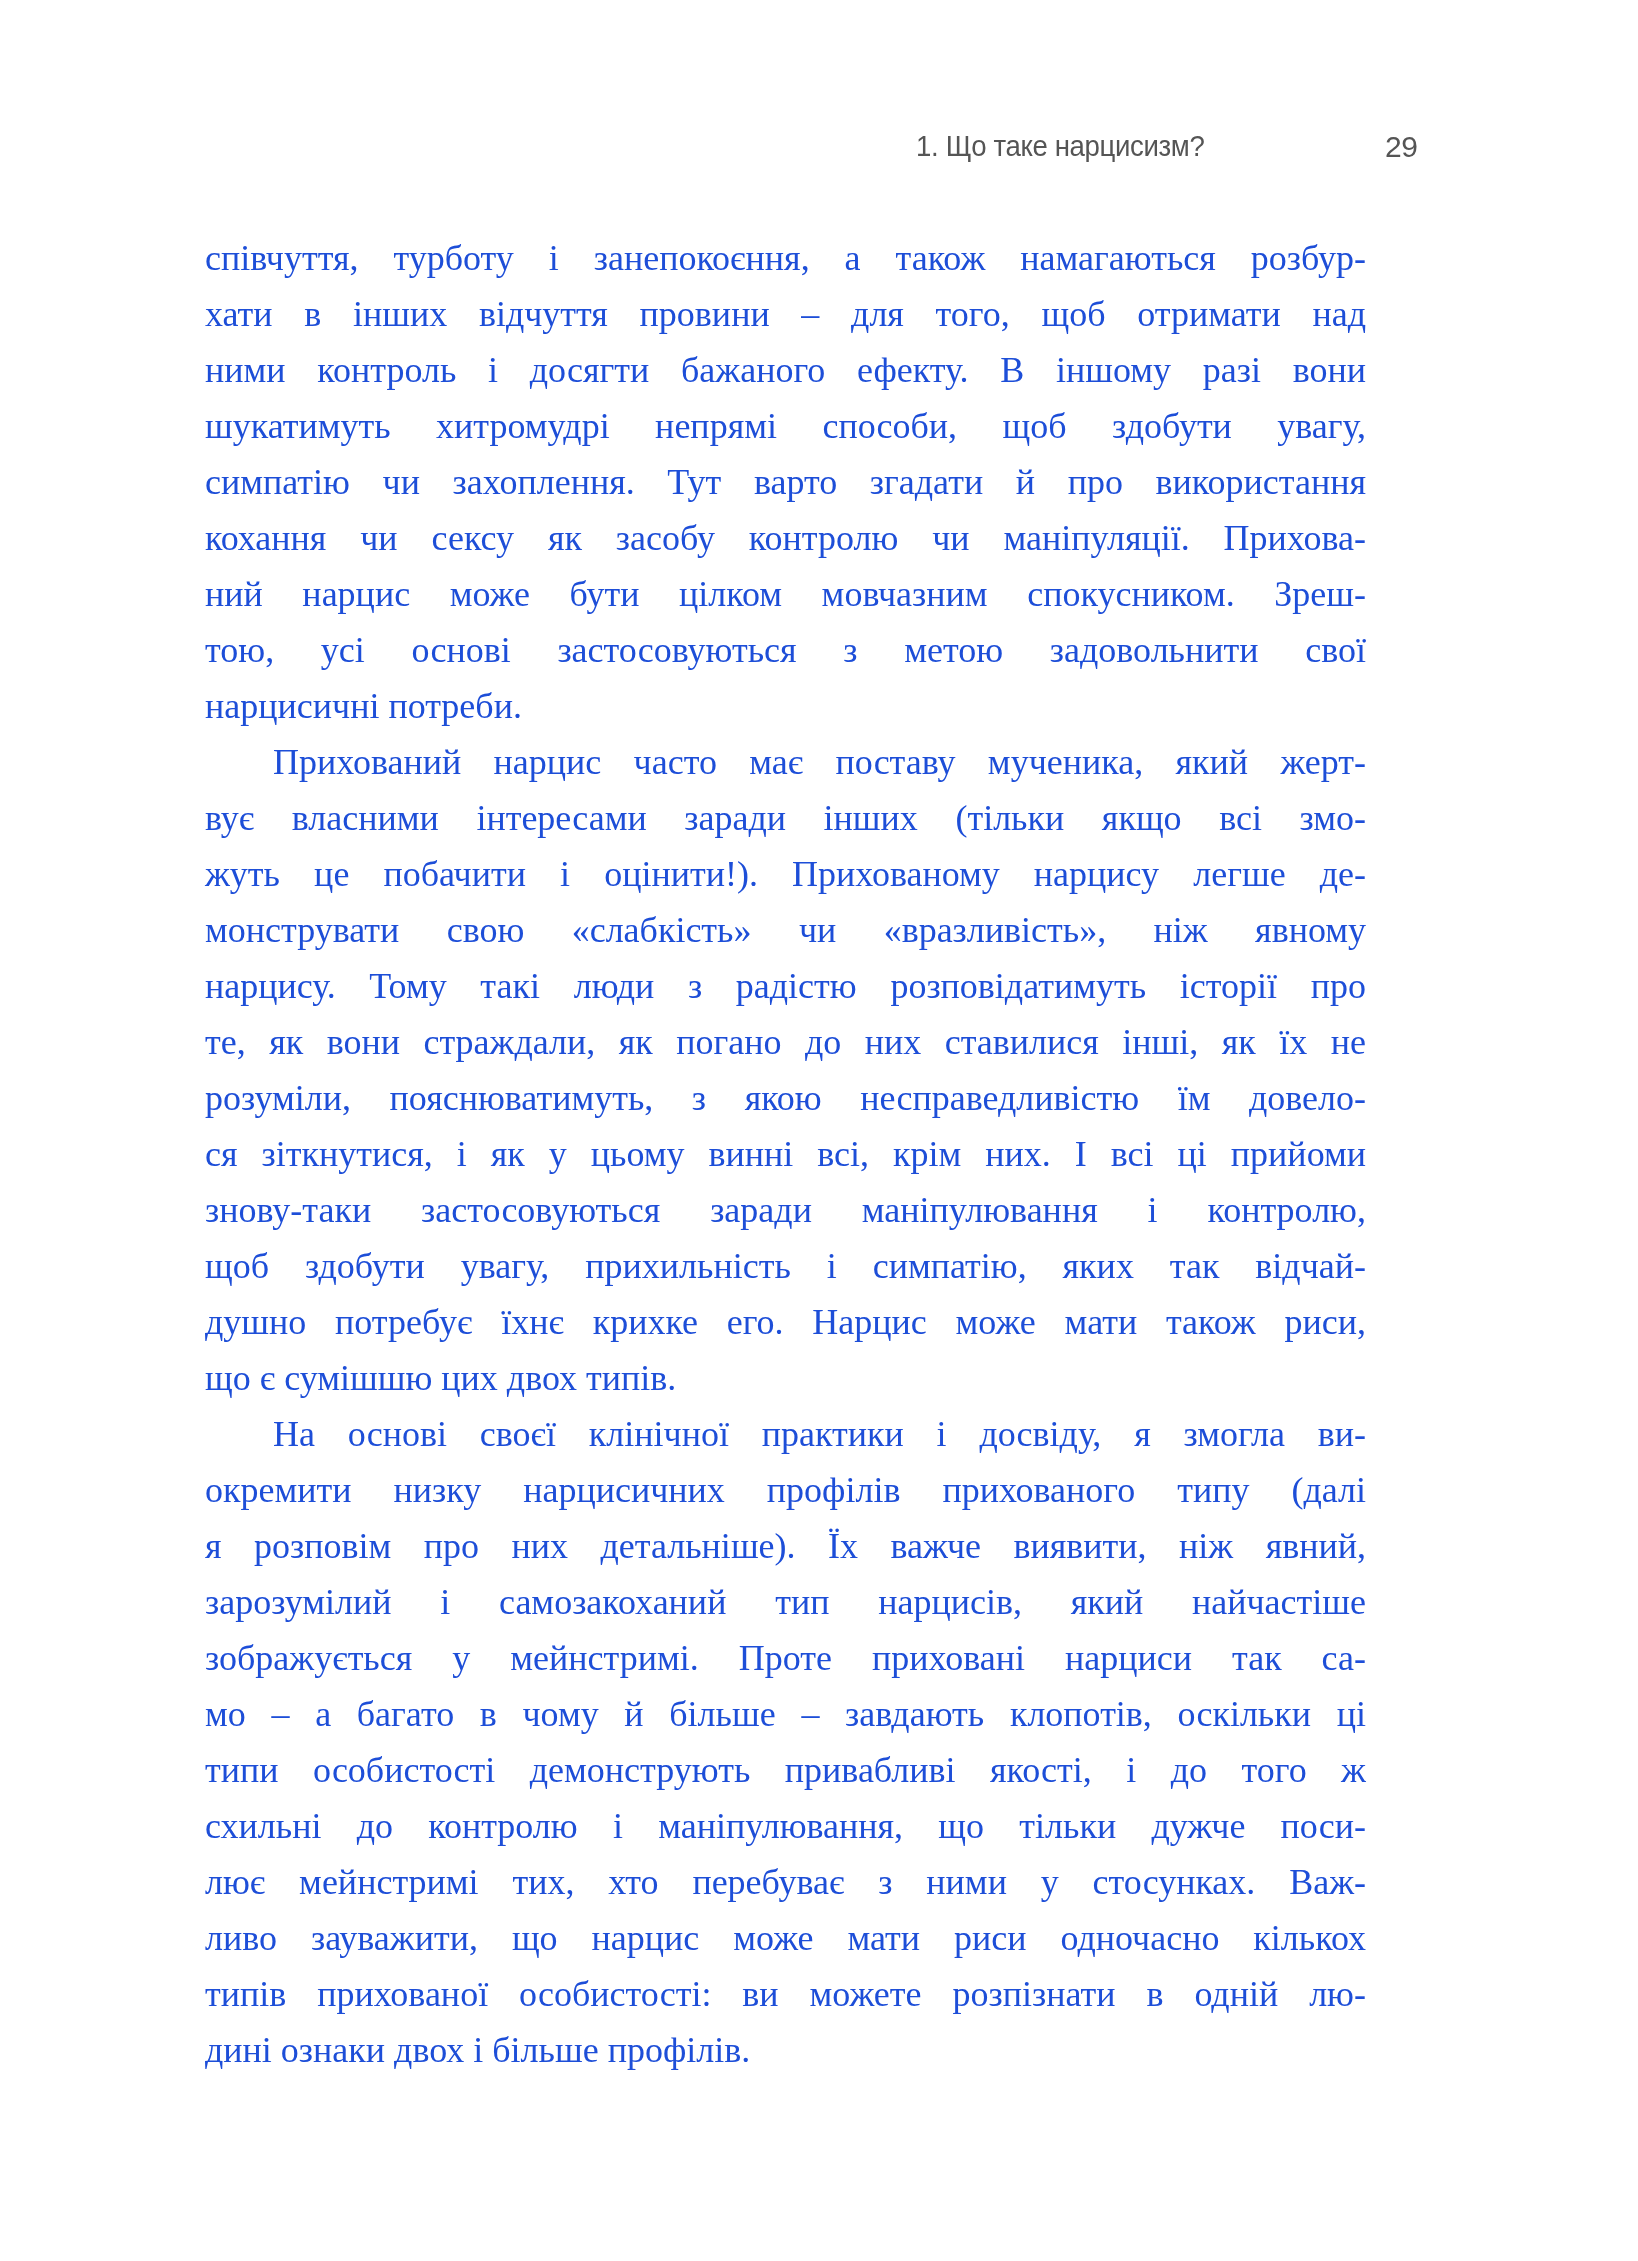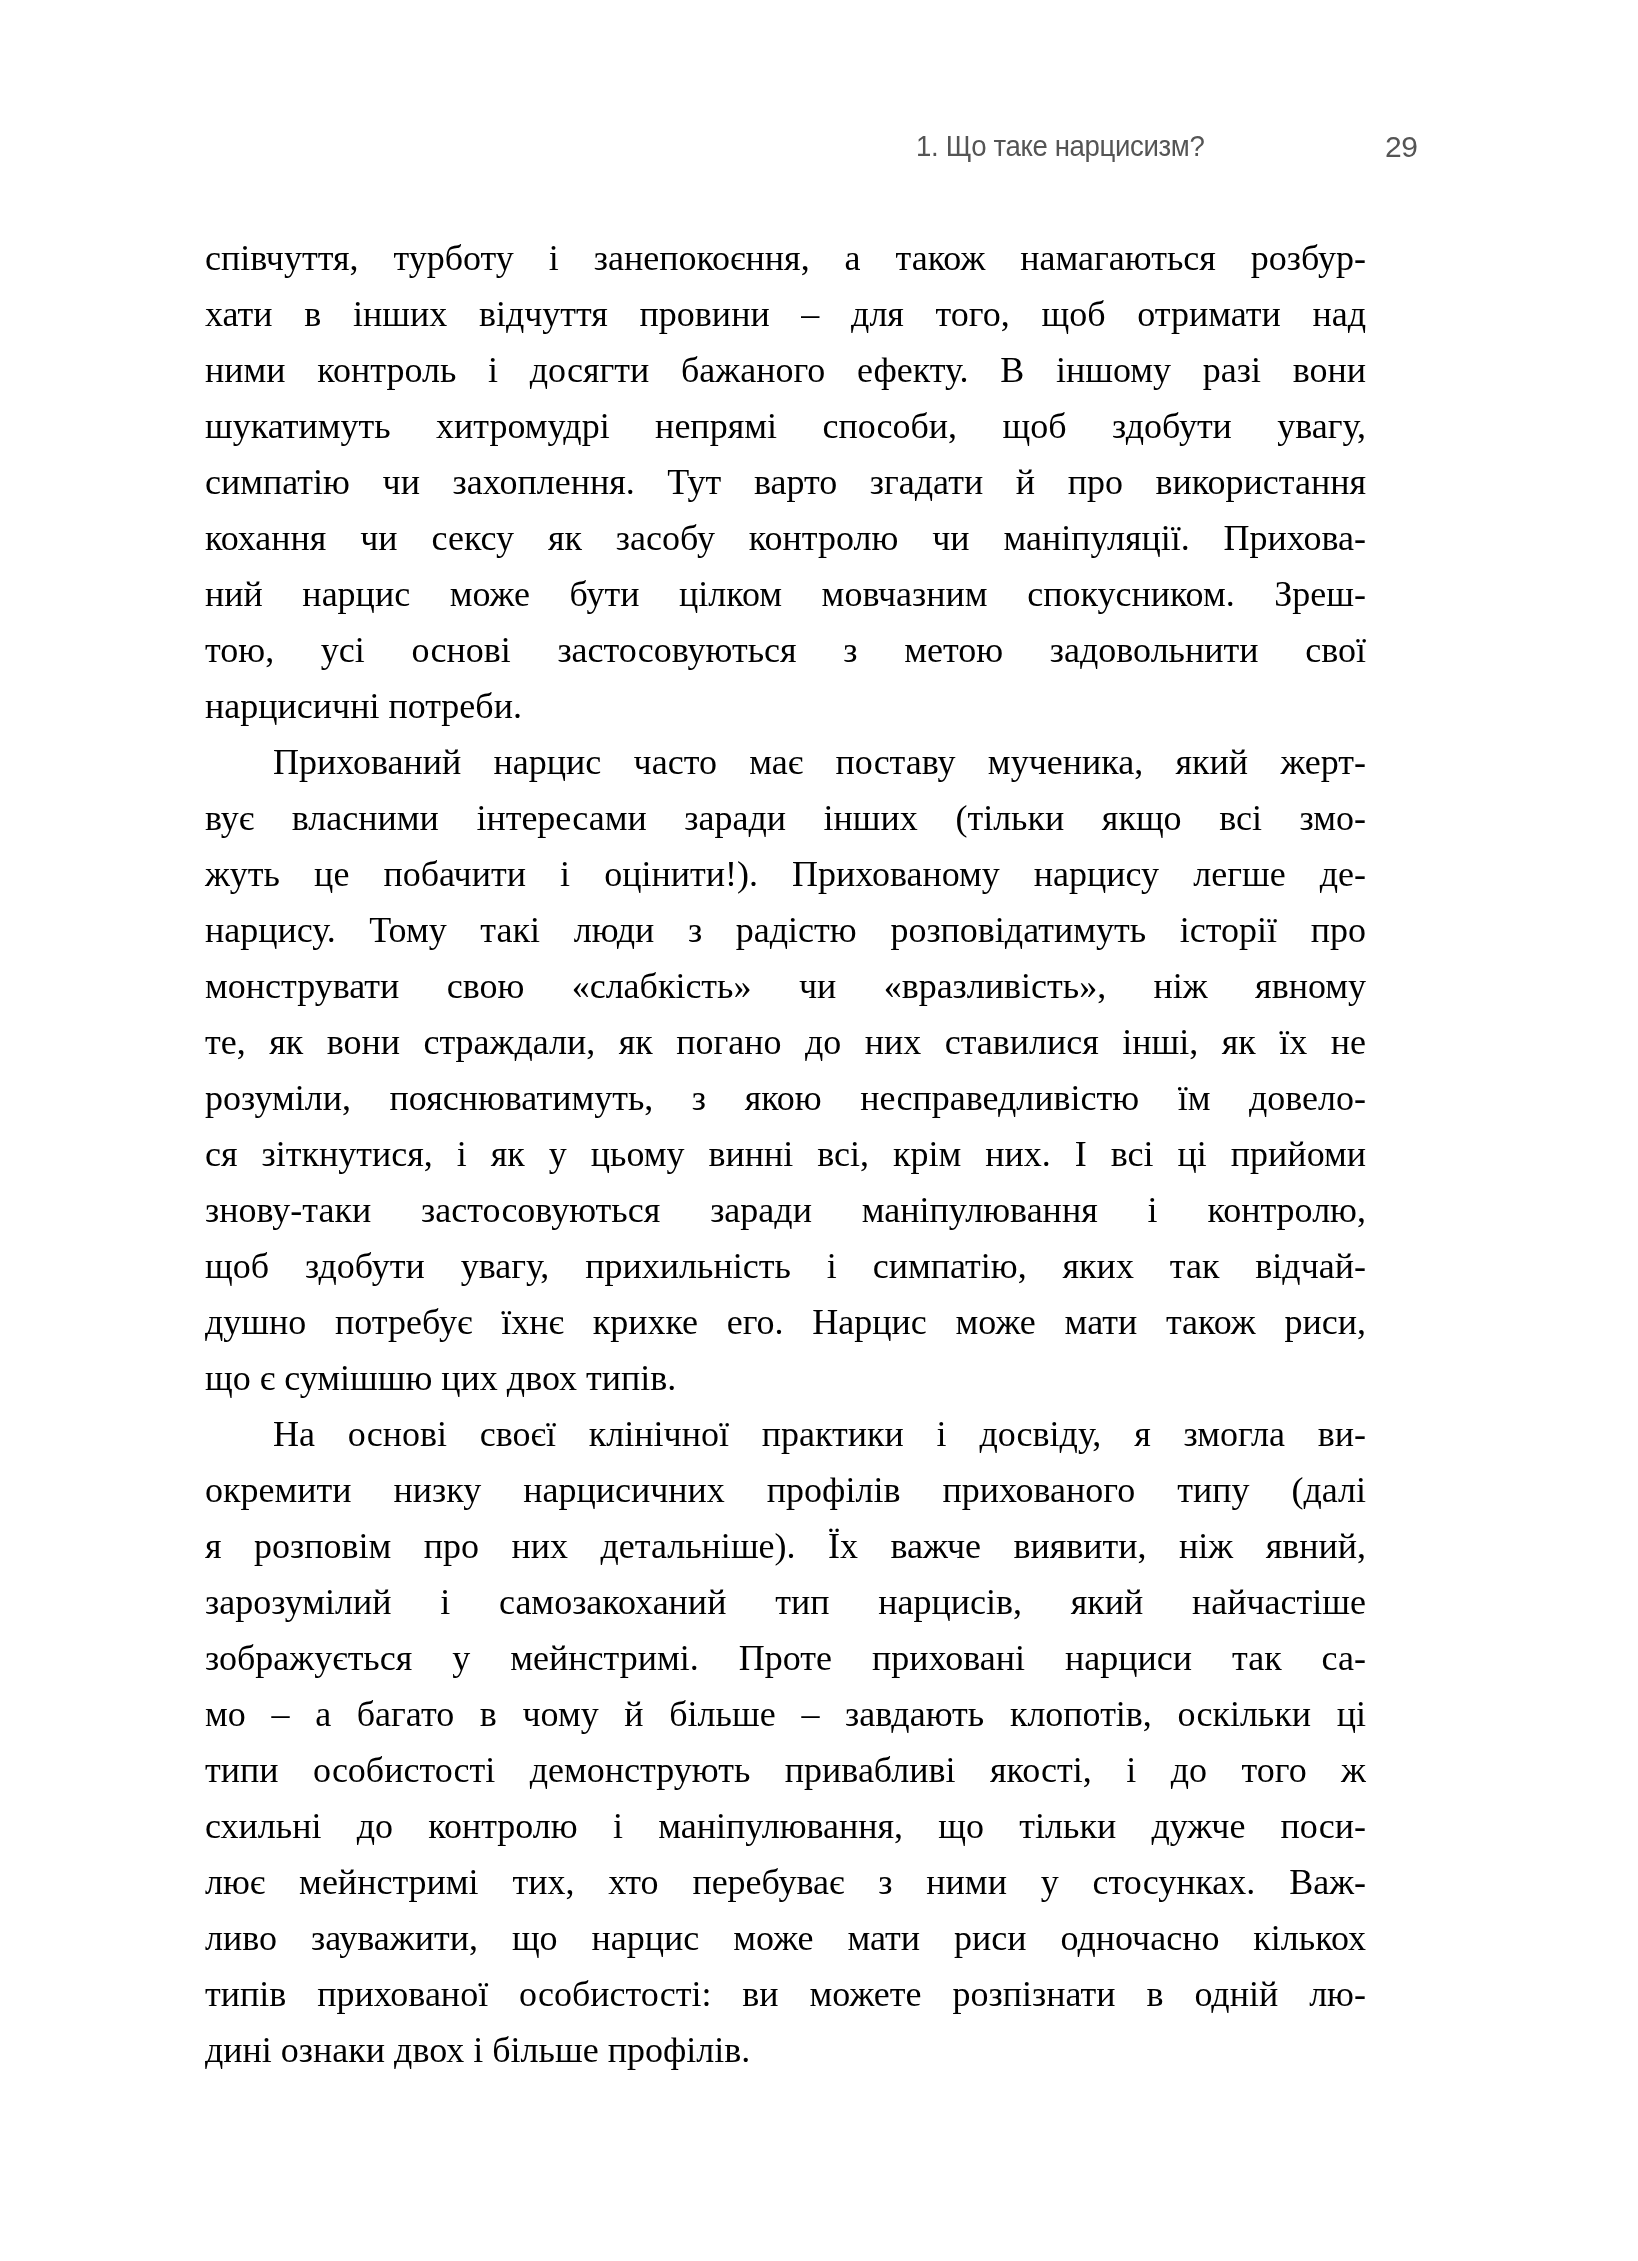--- a/index.html
+++ b/index.html
@@ -7,21 +7,21 @@
   .running-head {
     position:absolute; top:129px; left:0; width:1507px; height:34px;
     font-family:"Liberation Sans", sans-serif; font-size:30px; line-height:34px;
     color:#555555; letter-spacing:-0.4px;
   }
   .rh-title { position:absolute; right:303px; top:0; white-space:nowrap; transform:scaleX(0.92); transform-origin:right center; }
   .rh-page { position:absolute; left:1385px; top:1px; white-space:nowrap; }
   .body-text {
     position:absolute; top:230px; left:205px; width:1161px;
     font-family:"Liberation Serif", serif; font-size:36px; line-height:56px;
-    color:#000000;
+    color:#1d4ed8;
   }
   .line {
     display:block; height:56px; white-space:nowrap;
     text-align:justify; text-align-last:justify;
   }
   .line.indent { padding-left:68px; }
   .line.last { text-align:left; text-align-last:left; }
 </style>
 </head>
 <body>
@@ -40,22 +40,22 @@
     <span class="line">симпатію чи захоплення. Тут варто згадати й про використання</span>
     <span class="line">кохання чи сексу як засобу контролю чи маніпуляції. Прихова-</span>
     <span class="line">ний нарцис може бути цілком мовчазним спокусником. Зреш-</span>
     <span class="line">тою, усі основі застосовуються з метою задовольнити свої</span>
     <span class="line last">нарцисичні потреби.</span>
   </div>
   <div>
     <span class="line indent">Прихований нарцис часто має поставу мученика, який жерт-</span>
     <span class="line">вує власними інтересами заради інших (тільки якщо всі змо-</span>
     <span class="line">жуть це побачити і оцінити!). Прихованому нарцису легше де-</span>
+    <span class="line">монструвати свою «слабкість» чи «вразливість», ніж явному</span>
     <span class="line">нарцису. Тому такі люди з радістю розповідатимуть історії про</span>
-    <span class="line">монструвати свою «слабкість» чи «вразливість», ніж явному</span>
     <span class="line">те, як вони страждали, як погано до них ставилися інші, як їх не</span>
     <span class="line">розуміли, пояснюватимуть, з якою несправедливістю їм довело-</span>
     <span class="line">ся зіткнутися, і як у цьому винні всі, крім них. І всі ці прийоми</span>
     <span class="line">знову-таки застосовуються заради маніпулювання і контролю,</span>
     <span class="line">щоб здобути увагу, прихильність і симпатію, яких так відчай-</span>
     <span class="line">душно потребує їхнє крихке его. Нарцис може мати також риси,</span>
     <span class="line last">що є сумішшю цих двох типів.</span>
   </div>
   <div>
     <span class="line indent">На основі своєї клінічної практики і досвіду, я змогла ви-</span>

